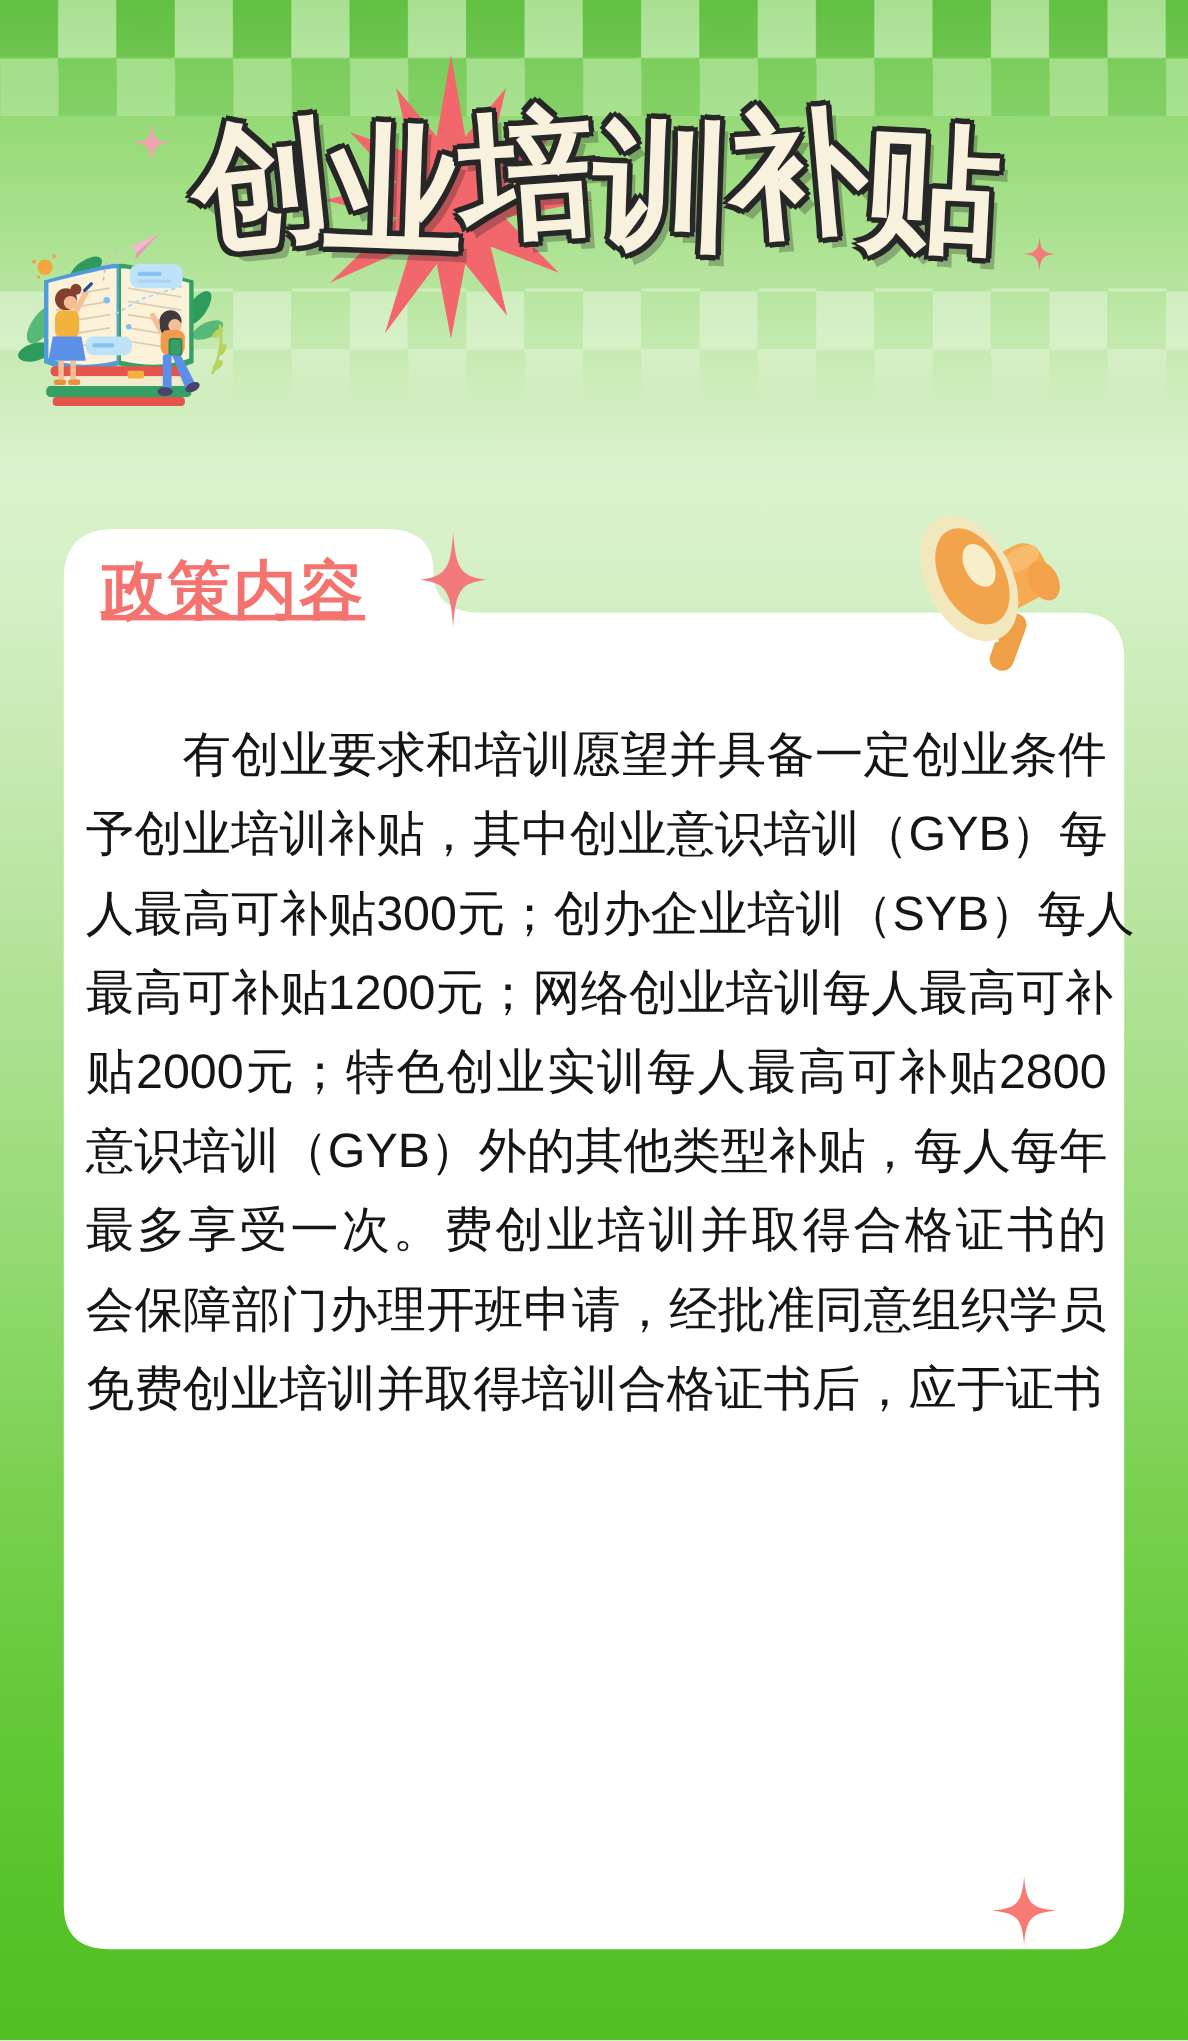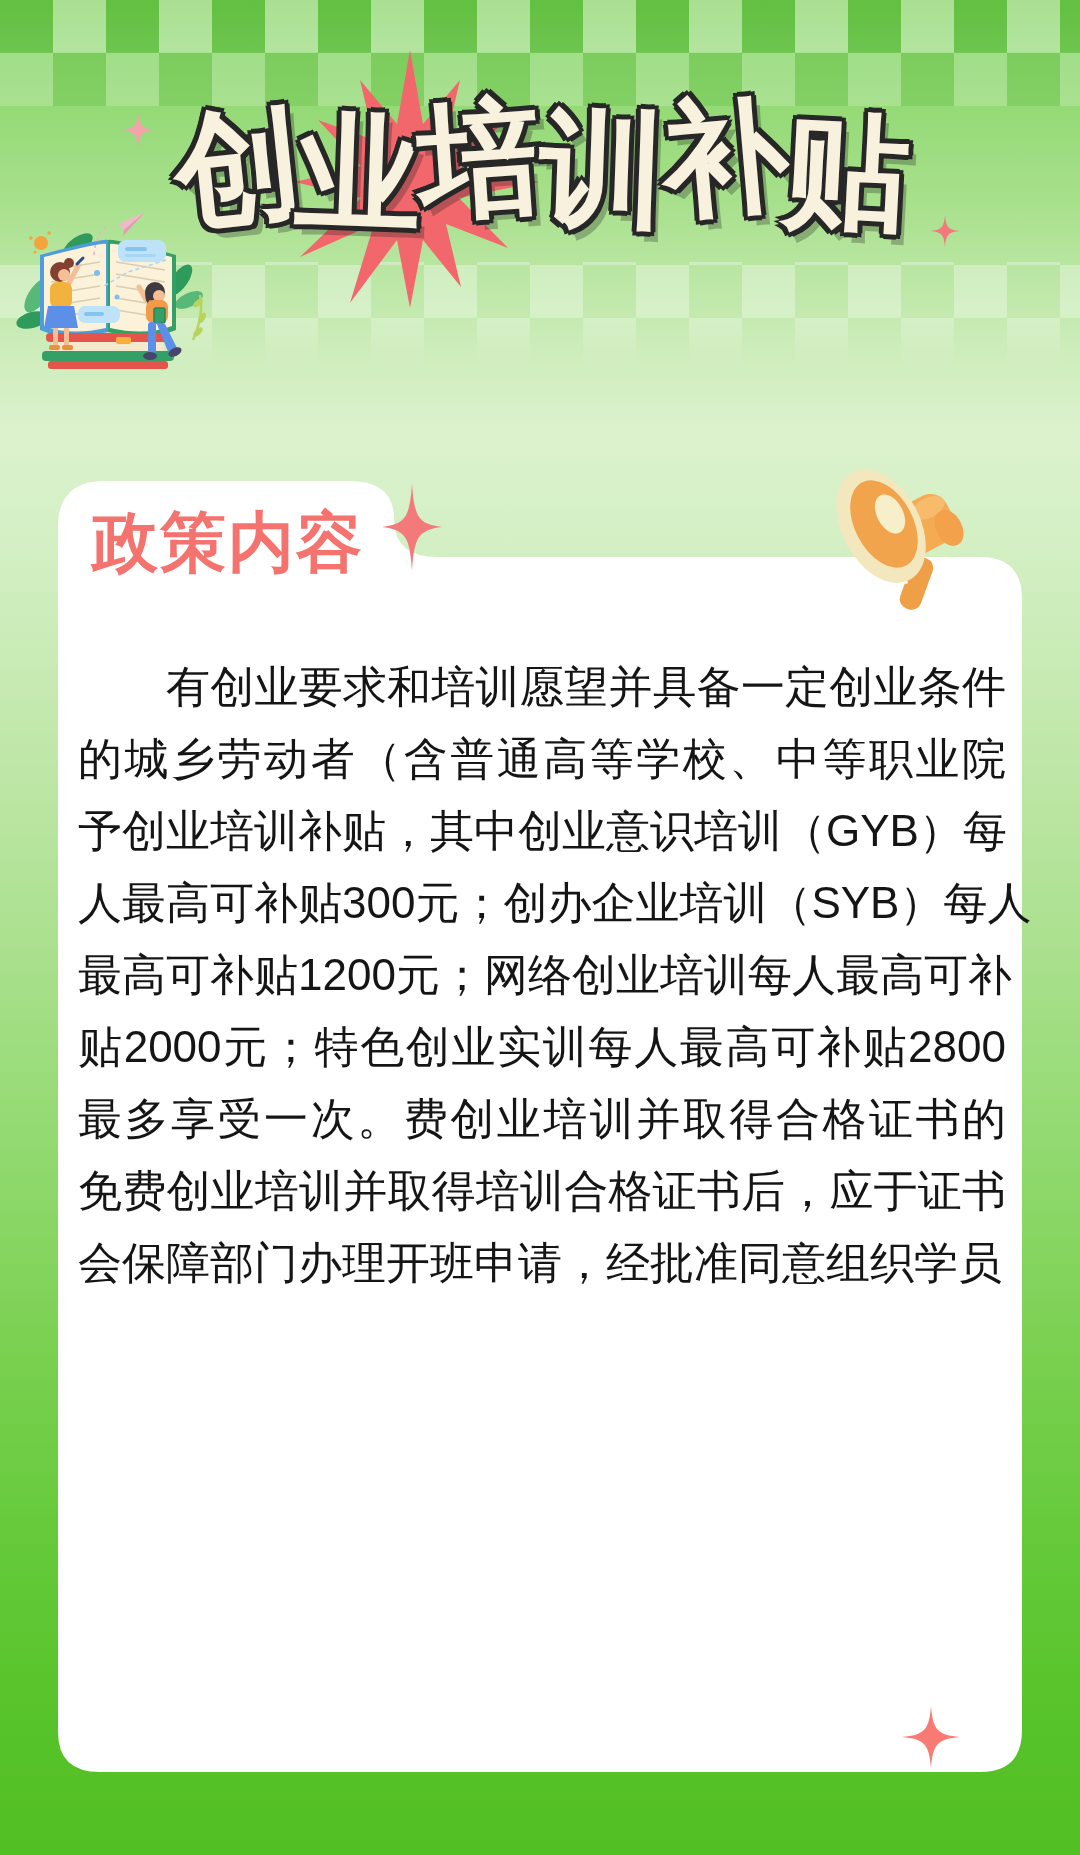--- a/index.html
+++ b/index.html
@@ -55,22 +55,22 @@
   .title .title-char{display:inline-block;}
   .title .title-char:nth-child(1){transform:rotate(-6deg) translateY(10px);}
   .title .title-char:nth-child(2){transform:rotate(2deg) translateY(16px);}
   .title .title-char:nth-child(3){transform:rotate(-4deg) translateY(2px);}
   .title .title-char:nth-child(4){transform:rotate(2deg) translateY(12px);}
   .title .title-char:nth-child(5){transform:rotate(-5deg) translateY(0);}
   .title .title-char:nth-child(6){transform:rotate(3deg) translateY(14px);}
   
   .card-heading{
     position:absolute;left:92px;top:498px;
-    font-size:66px;font-weight:900;letter-spacing:2px;
-    color:var(--heading_pink);white-space:nowrap;
+    font-size:58px;font-weight:900;letter-spacing:2px;
+    color:var(--heading_pink);white-space:nowrap;text-decoration:underline;
   }
   
   .paragraph{
     position:absolute;left:78px;top:651px;width:928px;
     font-size:44px;line-height:72px;color:var(--body_text);
     font-weight:500;
   }
   .para-line{
     height:72px;white-space:nowrap;
     text-align:justify;text-align-last:justify;
@@ -197,28 +197,28 @@
     <circle cx="78" cy="134" r="2" fill="#FFFFFF" opacity="0.85"></circle>
     <ellipse cx="53" cy="78" rx="39" ry="61" fill="#F3E7BE" transform="rotate(-28 53 78)"></ellipse>
     <ellipse cx="56" cy="76" rx="29" ry="47" fill="#F2A44C" transform="rotate(-28 56 76)"></ellipse>
     <ellipse cx="62" cy="66" rx="13" ry="21" fill="#F7EFC9" transform="rotate(-28 62 66)"></ellipse>
   </svg>
 
   <div class="card-heading">政策内容</div>
 
   <div class="paragraph">
       <div class="para-line">有创业要求和培训愿望并具备一定创业条件</div>
-      <div class="para-line">的城乡劳动者（含普通高等学校、中等职业院</div>
       <div class="para-line">予创业培训补贴，其中创业意识培训（GYB）每</div>
       <div class="para-line">人最高可补贴300元；创办企业培训（SYB）每人</div>
       <div class="para-line">最高可补贴1200元；网络创业培训每人最高可补</div>
       <div class="para-line">贴2000元；特色创业实训每人最高可补贴2800</div>
+      <div class="para-line">意识培训（GYB）外的其他类型补贴，每人每年</div>
       <div class="para-line">最多享受一次。费创业培训并取得合格证书的</div>
+      <div class="para-line">会保障部门办理开班申请，经批准同意组织学员</div>
       <div class="para-line">免费创业培训并取得培训合格证书后，应于证书</div>
-      <div class="para-line">会保障部门办理开班申请，经批准同意组织学员</div>
     </div>
 
   <svg class="decor-svg" style="left:0;top:0;" width="1080" height="1855" viewBox="0 0 1080 1855">
     <g>
       <path fill="#F2A3AC" transform="translate(138,130) scale(17,19)" d="M0,-1 C0.07,-0.22 0.22,-0.07 1,0 C0.22,0.07 0.07,0.22 0,1 C-0.07,0.22 -0.22,0.07 -1,0 C-0.22,-0.07 -0.07,-0.22 0,-1 Z"></path>
       <path fill="#F4797B" transform="translate(945,231) scale(15,16)" d="M0,-1 C0.07,-0.22 0.22,-0.07 1,0 C0.22,0.07 0.07,0.22 0,1 C-0.07,0.22 -0.22,0.07 -1,0 C-0.22,-0.07 -0.07,-0.22 0,-1 Z"></path>
       <path fill="#F4797B" transform="translate(412,527) scale(30,44)" d="M0,-1 C0.07,-0.22 0.22,-0.07 1,0 C0.22,0.07 0.07,0.22 0,1 C-0.07,0.22 -0.22,0.07 -1,0 C-0.22,-0.07 -0.07,-0.22 0,-1 Z"></path>
       <path fill="#F87A72" transform="translate(931,1737) scale(29,31)" d="M0,-1 C0.07,-0.22 0.22,-0.07 1,0 C0.22,0.07 0.07,0.22 0,1 C-0.07,0.22 -0.22,0.07 -1,0 C-0.22,-0.07 -0.07,-0.22 0,-1 Z"></path>
     </g>
   </svg>

